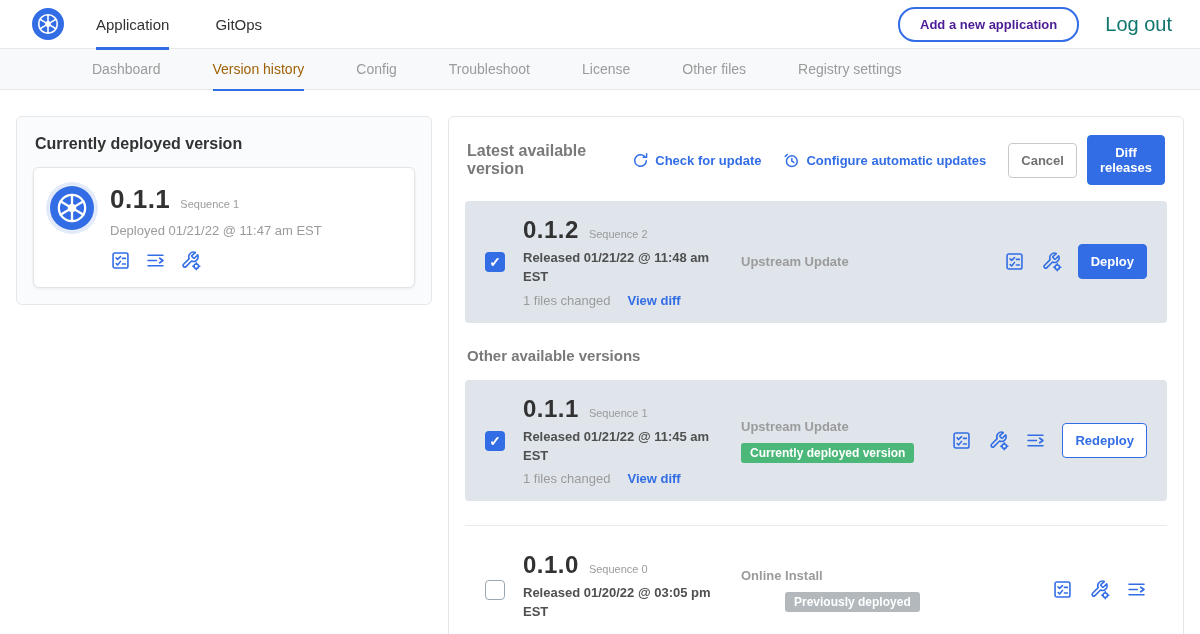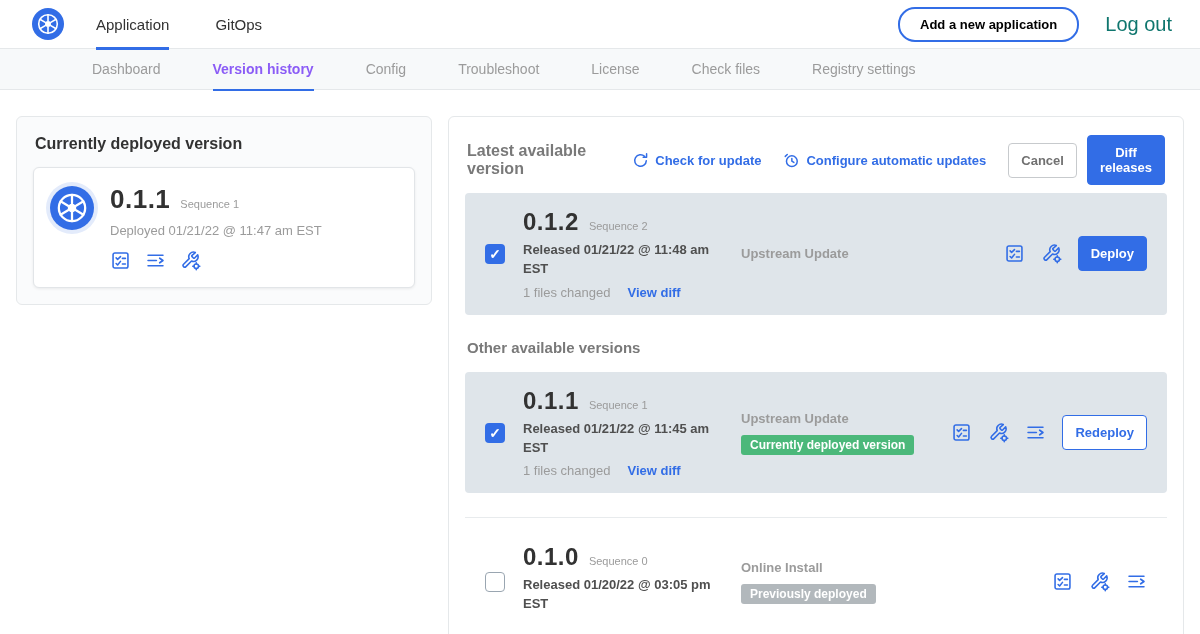--- a/index.html
+++ b/index.html
@@ -12,30 +12,30 @@
   .topnav { height:49px; background:#fff; border-bottom:1px solid #e5e8ea;
     display:flex; align-items:center; padding:0 28px 0 32px; }
   .brand { width:32px; height:32px; border-radius:50%; background:#326de6;
     display:flex; align-items:center; justify-content:center; color:#fff; margin-right:32px; }
   .brand svg { width:24px; height:24px; }
   .topnav-tab { font-size:15px; font-weight:400; color:#323232; height:49px;
     display:flex; align-items:center; margin-right:46px; position:relative; cursor:pointer; }
   .topnav-tab.active::after { content:""; position:absolute; left:0; right:0; bottom:-1px;
     height:3px; background:#326de6; }
   .topnav-right { margin-left:auto; display:flex; align-items:center; }
-  .add-app-btn { border:2px solid #326de6; color:#000000; background:#fff; font-weight:700;
+  .add-app-btn { border:2px solid #326de6; color:#4c1d95; background:#fff; font-weight:700;
     font-size:13px; border-radius:17px; padding:8px 20px; cursor:pointer;
     font-family:"Liberation Sans",sans-serif; }
   .logout { font-size:20px; color:#0f766e; margin-left:26px; cursor:pointer; }
   
   .subnav { height:41px; background:#f7f9fa; border-bottom:1px solid #e5e8ea;
     display:flex; align-items:center; padding-left:92px; }
   .subnav-tab { font-size:14px; color:#9b9b9b; height:41px; display:flex; align-items:center;
     margin-right:52px; position:relative; cursor:pointer; white-space:nowrap; }
-  .subnav-tab.active { color:#8b5cf6; font-weight:700; }
+  .subnav-tab.active { color:#a16207; font-weight:400; }
   .subnav-tab.active::after { content:""; position:absolute; left:0; right:0; bottom:-1px;
     height:2px; background:#326de6; }
   
   .content { display:flex; align-items:flex-start; gap:16px; padding:26px 16px; }
   .card { border:1px solid #e5e8ea; border-radius:6px; }
   
   .left-card { width:416px; background:#fafbfc; padding:16px; }
   .left-card h2 { font-size:16px; font-weight:700; color:#323232; margin:2px 0 14px 2px; }
   .deployed-card { background:#fff; border:1px solid #e2e5e8; border-radius:6px;
     box-shadow:0 1px 3px rgba(0,0,0,.07); padding:16px; display:flex; gap:16px; }
@@ -44,21 +44,21 @@
     box-shadow:0 0 0 4px #e3ebfb; margin-top:2px; }
   .k8s-badge svg { width:34px; height:34px; }
   .version-line { display:flex; align-items:baseline; }
   .version-num { font-size:26px; font-weight:700; color:#323232; letter-spacing:.5px; }
   .seq { font-size:11px; color:#9b9b9b; margin-left:10px; }
   .deployed-text { font-size:13px; color:#9b9b9b; margin:8px 0 12px; }
   .icon-row { display:flex; align-items:center; gap:14px; }
   .ic { width:21px; height:21px; color:#326de6; cursor:pointer; flex:none; }
   
   .right-card { flex:1; background:#fff; padding:16px; }
-  .panel-header { display:flex; align-items:center; margin:2px 2px 8px; }
+  .panel-header { display:flex; align-items:center; margin:2px 2px 16px; }
   .panel-title { font-size:16px; font-weight:700; color:#797979; margin-right:18px; }
   .blue-link { display:flex; align-items:center; gap:6px; color:#326de6; font-size:13px;
     font-weight:700; margin-right:22px; cursor:pointer; white-space:nowrap; }
   .blue-link .ic { width:17px; height:17px; }
   .header-actions { margin-left:auto; display:flex; align-items:center; gap:10px; }
   .btn { font-family:"Liberation Sans",sans-serif; font-size:13px; font-weight:700;
     border-radius:4px; padding:9px 12px; cursor:pointer; }
   .btn-cancel { background:#fff; border:1px solid #c7cacd; color:#717171; }
   .btn-primary { background:#326de6; border:1px solid #326de6; color:#fff; }
   .btn-outline { background:#fff; border:1px solid #326de6; color:#326de6; }
@@ -72,21 +72,21 @@
   .vinfo .version-num { font-size:24px; }
   .released { font-size:13px; font-weight:700; color:#4f4f4f; width:196px;
     line-height:1.45; margin:5px 0 6px; }
   .files-line { font-size:13px; color:#9b9b9b; }
   .view-diff { color:#326de6; font-weight:700; margin-left:17px; cursor:pointer; }
   .vsource { flex:1; }
   .source-label { font-size:13px; font-weight:700; color:#9b9b9b; }
   .badge { display:inline-block; font-size:12px; font-weight:700; color:#fff;
     border-radius:3px; padding:3px 9px; margin-top:9px; }
   .badge.green { background:#4bb87a; }
-  .badge.gray { background:#b2b8bc; }
+  .badge.gray { background:#b2b8bc;margin-left:44px; }
   .vactions { display:flex; align-items:center; gap:16px; }
   .other-heading { font-size:15px; font-weight:700; color:#797979; margin:24px 2px 16px; }
   .row-divider { border-top:1px solid #e8ebed; margin-top:24px; padding-top:10px; }
   .hidden-defs { position:absolute; width:0; height:0; overflow:hidden; }
 </style>
 </head>
 <body>
 
 <svg class="hidden-defs" aria-hidden="true">
   <defs>
@@ -146,21 +146,21 @@
     <span class="logout">Log out</span>
   </div>
 </div>
 
 <div class="subnav">
   <div class="subnav-tab">Dashboard</div>
   <div class="subnav-tab active">Version history</div>
   <div class="subnav-tab">Config</div>
   <div class="subnav-tab">Troubleshoot</div>
   <div class="subnav-tab">License</div>
-  <div class="subnav-tab">Check files</div>
+  <div class="subnav-tab">Other files</div>
   <div class="subnav-tab">Registry settings</div>
 </div>
 
 <div class="content">
 
   <div class="card left-card">
     <h2>Currently deployed version</h2>
     <div class="deployed-card">
       <div class="k8s-badge">
         <svg>

